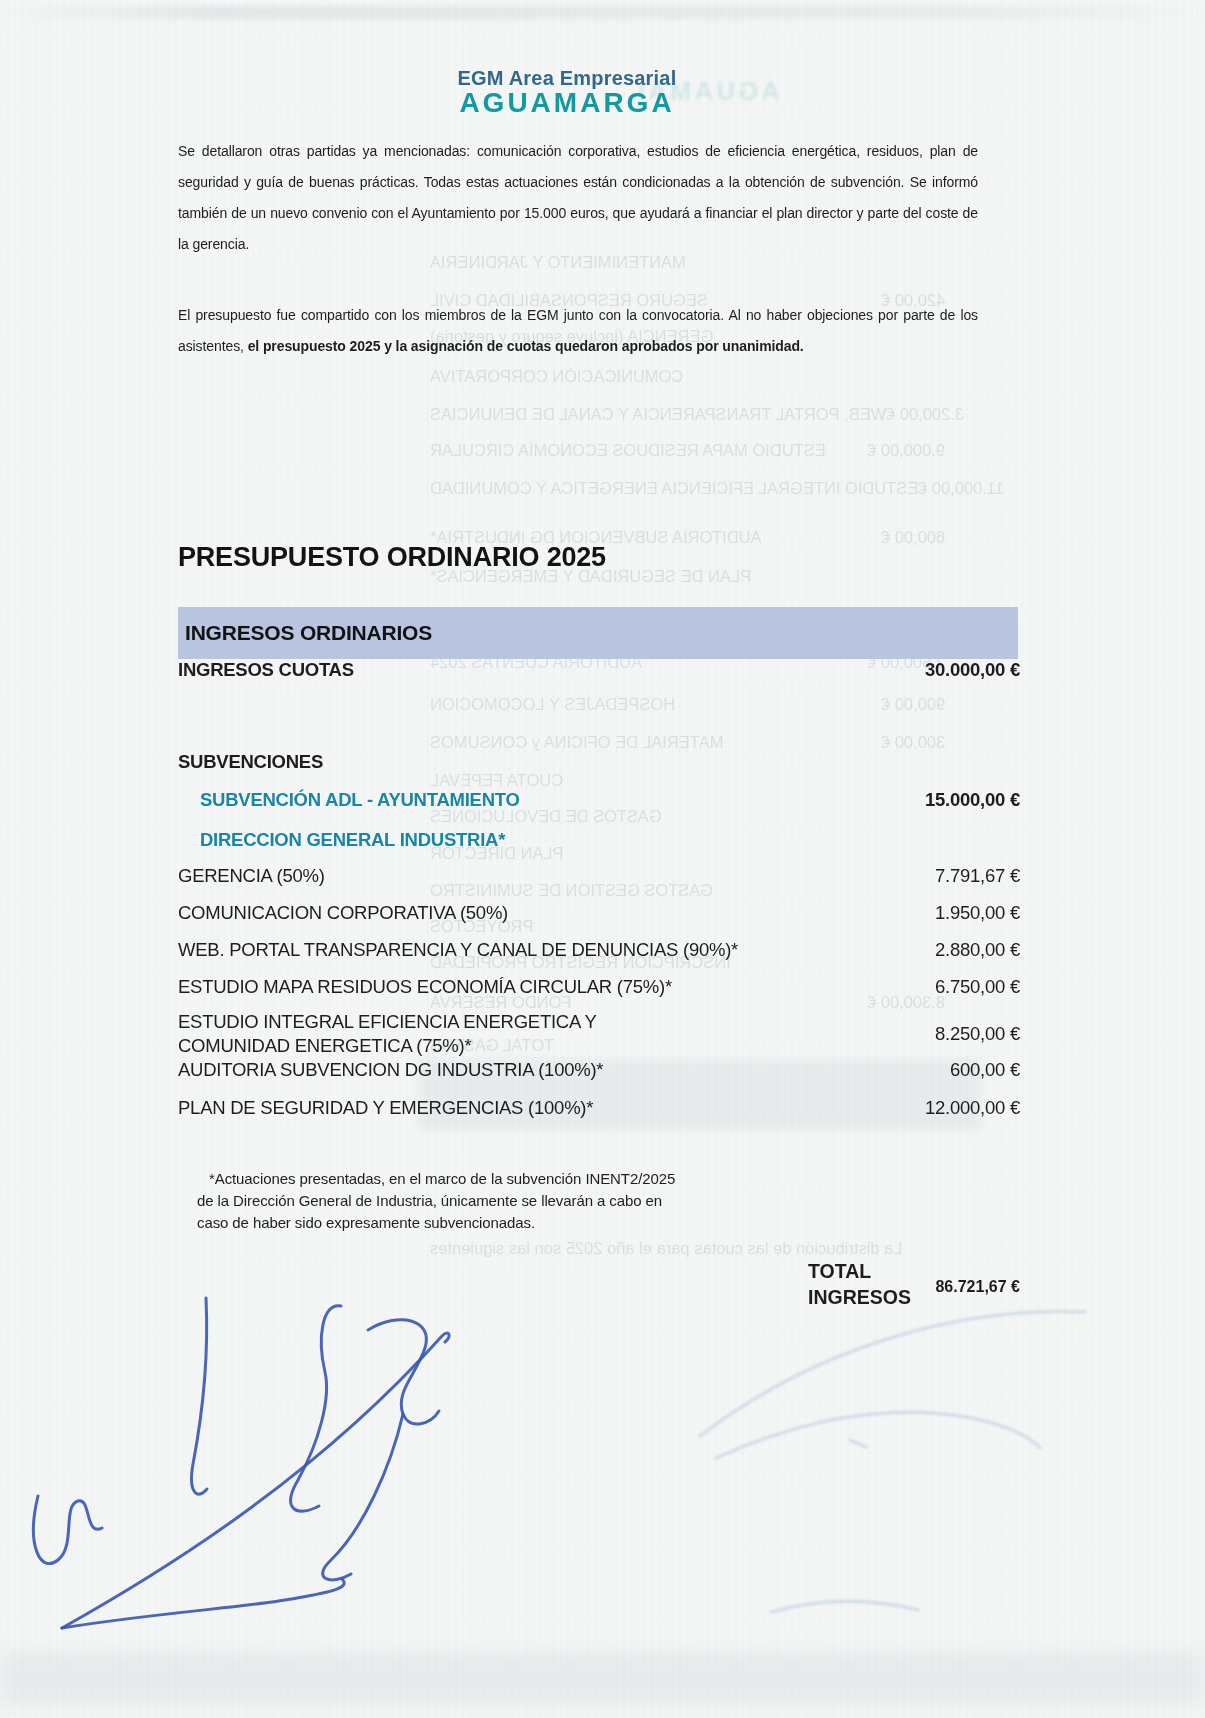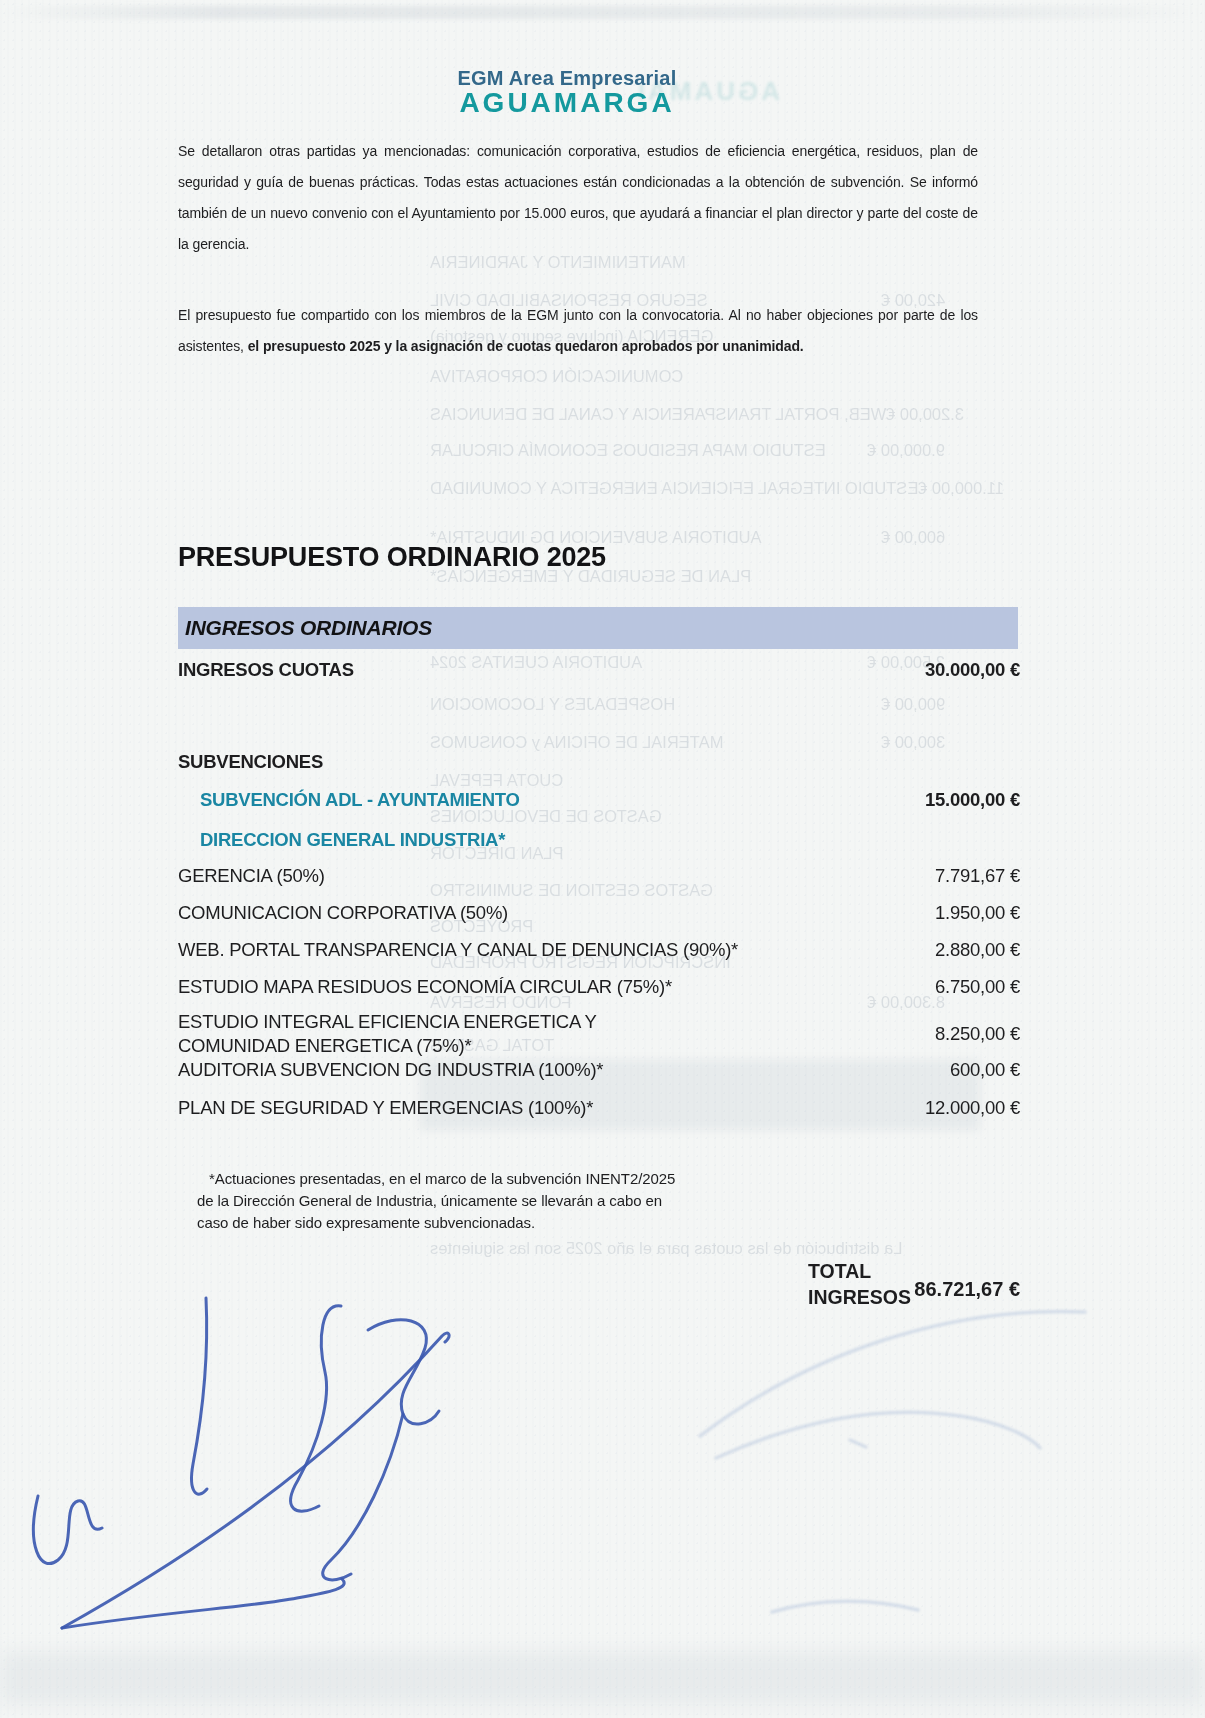--- a/index.html
+++ b/index.html
@@ -45,39 +45,39 @@
   .logo-line2{font-weight:bold;font-size:28px;color:#14999e;letter-spacing:3px;margin-top:1px;}
   .body-text{
     position:absolute;left:178px;width:800px;margin:0;
     font-size:14px;line-height:31px;text-align:justify;letter-spacing:-0.1px;
   }
   .p1{top:136px;}
   .p2{top:300px;}
   .doc-title{position:absolute;top:542px;left:178px;margin:0;font-size:27px;font-weight:bold;color:#131315;letter-spacing:-0.2px;}
   .sin-iva{position:absolute;top:578px;left:178px;width:837px;text-align:right;font-size:18px;}
   .section-bar{
-    position:absolute;top:607px;left:178px;width:840px;height:42px;
-    background:#b9c5df;display:flex;align-items:center;font-style:italic;
+    position:absolute;top:607px;left:178px;width:840px;height:52px;
+    background:#b9c5df;display:flex;align-items:center;
   }
   .section-bar span{font-weight:bold;font-size:21px;letter-spacing:-0.2px;padding-left:7px;color:#121214;}
   .rows{position:absolute;top:652px;left:178px;width:842px;font-size:18.5px;letter-spacing:-0.25px;}
   .row{display:flex;justify-content:space-between;align-items:flex-start;line-height:24px;min-height:24px;gap:24px;}
   .row .lbl{white-space:nowrap;}
   .row .val{white-space:nowrap;text-align:center;}
   .row.bold{font-weight:bold;}
   .row.teal{font-weight:bold;}
   .row.teal .lbl{color:#1a86a3;padding-left:22px;}
   .row.wrap .lbl{white-space:normal;max-width:478px;}
   .row.wrap{align-items:center;}
   .footnote{
     position:absolute;top:1168px;left:197px;width:482px;margin:0;
     font-size:15px;line-height:22px;text-indent:12px;letter-spacing:-0.1px;
   }
   .total-label{position:absolute;top:1258px;left:808px;font-weight:bold;font-size:19.5px;line-height:26px;}
-  .total-value{position:absolute;top:1278px;left:178px;width:842px;text-align:right;font-weight:bold;font-size:20px;}
+  .total-value{position:absolute;top:1278px;left:178px;width:842px;text-align:right;font-weight:bold;font-size:16px;}
   
   .sig-layer{position:absolute;inset:0;z-index:3;pointer-events:none;}
   .sig-main path{fill:none;stroke:#3c59b0;stroke-width:3;stroke-linecap:round;stroke-linejoin:round;opacity:0.92;}
   .sig-bleed path{fill:none;stroke:#8aa3cc;stroke-width:3.5;stroke-linecap:round;opacity:0.28;}
   .sig-bleed{filter:blur(1px);}
 </style>
 </head>
 <body>
 
 <div class="page">

